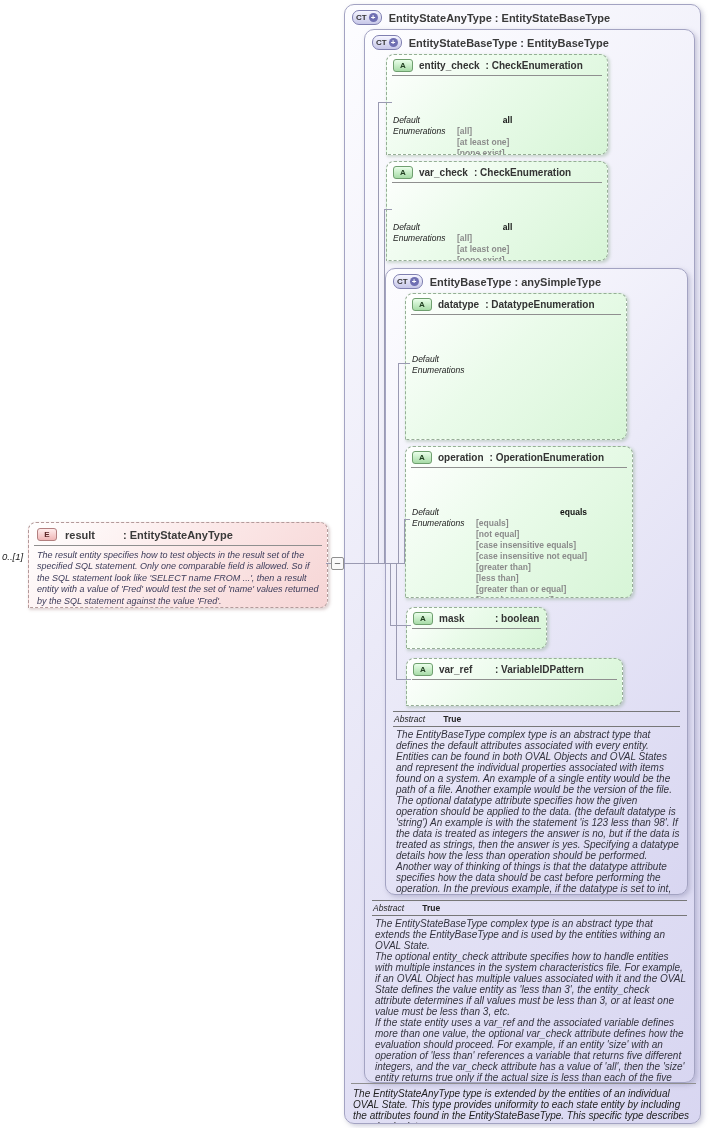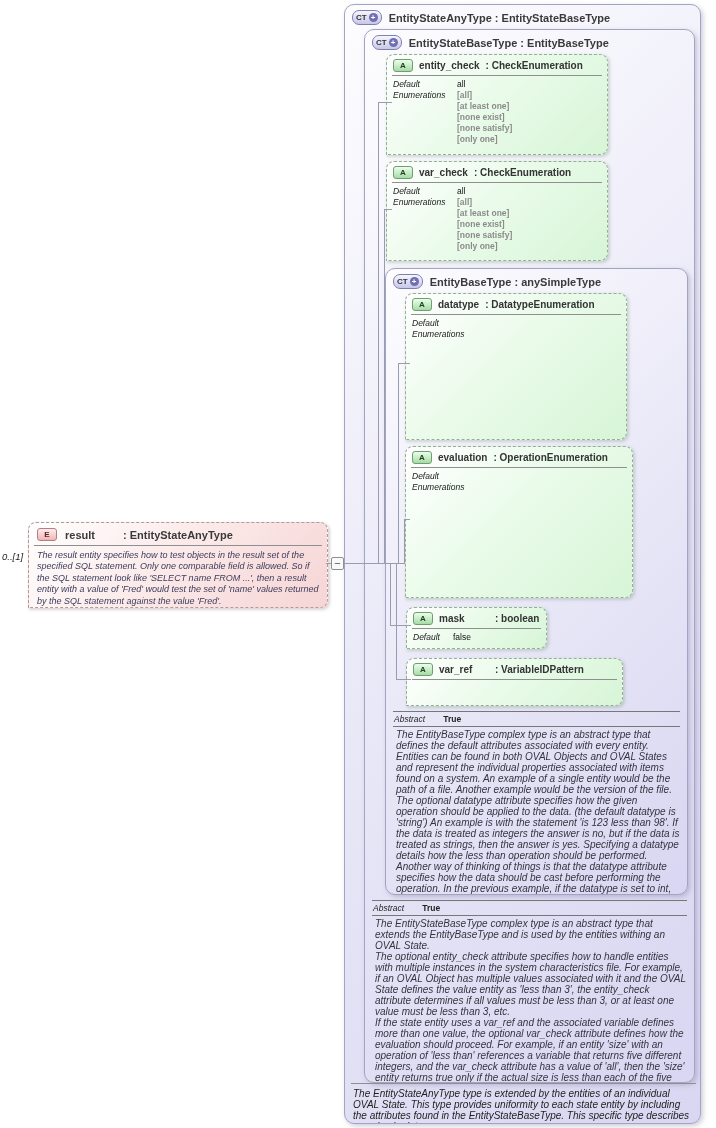--- a/index.html
+++ b/index.html
@@ -22,25 +22,25 @@
   .plus::after{content:"+";}
 
   
   .attr-box{position:absolute;border:1px dashed #96ae96;border-radius:8px 8px 8px 0;box-sizing:border-box;
             background:linear-gradient(135deg,#ffffff 0%,#eafbea 45%,#d7f5d7 100%);
             box-shadow:1.5px 1.5px 3px rgba(110,150,110,.3);overflow:hidden;}
   .attr-header{display:flex;align-items:center;gap:6px;padding:4px 6px 2px;
                font-weight:bold;font-size:10px;color:#333;}
   .attr-name.gap{min-width:50px;}
   .hr{border-top:1px solid #8f8f8f;margin:1px 5px 0;}
-  .attr-body{display:flex;padding:3px 6px 2px;font-size:8.5px;line-height:11px;}
+  .attr-body{display:flex;padding:3px 6px 2px;font-size:8.5px;line-height:11px;margin-top:36px;}
   .attr-labels{width:64px;flex:none;font-style:italic;color:#222;}
   .attr-labels.narrow{width:40px;}
   .attr-values{min-width:0;}
-  .default-val{font-weight:normal;color:#111;}
+  .default-val{font-weight:bold;color:#111;text-align:right;}
   .enum-list{color:#8b8b8b;white-space:pre-line;font-weight:bold;}
   .pattern-val{color:#8b8b8b;font-size:8px;}
 
   .badge-a{width:18px;height:11px;flex:none;border:1px solid #6f9f6f;border-radius:3px;
            background:linear-gradient(#eaffea,#a7dba7);display:inline-flex;align-items:center;
            justify-content:center;font-size:8px;font-weight:bold;color:#234023;}
   .badge-e{width:18px;height:11px;flex:none;border:1px solid #b27f7f;border-radius:3px;
            background:linear-gradient(#ffecec,#efb6b6);display:inline-flex;align-items:center;
            justify-content:center;font-size:8px;font-weight:bold;color:#5a2323;}
 
@@ -170,28 +170,41 @@
             <div class="attr-labels">
               <div>Default</div>
               <div>Enumerations</div>
             </div>
           </div>
         </div>
 
         <div class="attr-box" style="left:19px;top:177px;width:228px;height:152px;">
           <div class="attr-header">
             <span class="badge-a">A</span>
-            <span class="attr-name">evaluation</span>
+            <span class="attr-name">operation</span>
             <span>: OperationEnumeration</span>
           </div>
           <div class="hr"></div>
           <div class="attr-body">
             <div class="attr-labels">
               <div>Default</div>
               <div>Enumerations</div>
+            </div>
+            <div class="attr-values">
+              <div class="default-val">equals</div>
+              <div class="enum-list">[equals]
+[not equal]
+[case insensitive equals]
+[case insensitive not equal]
+[greater than]
+[less than]
+[greater than or equal]
+[less than or equal]
+[bitwise and]
+...</div>
             </div>
           </div>
         </div>
 
         <div class="attr-box" style="left:20px;top:338px;width:141px;height:42px;">
           <div class="attr-header">
             <span class="badge-a">A</span>
             <span class="attr-name gap">mask</span>
             <span>: boolean</span>
           </div>

